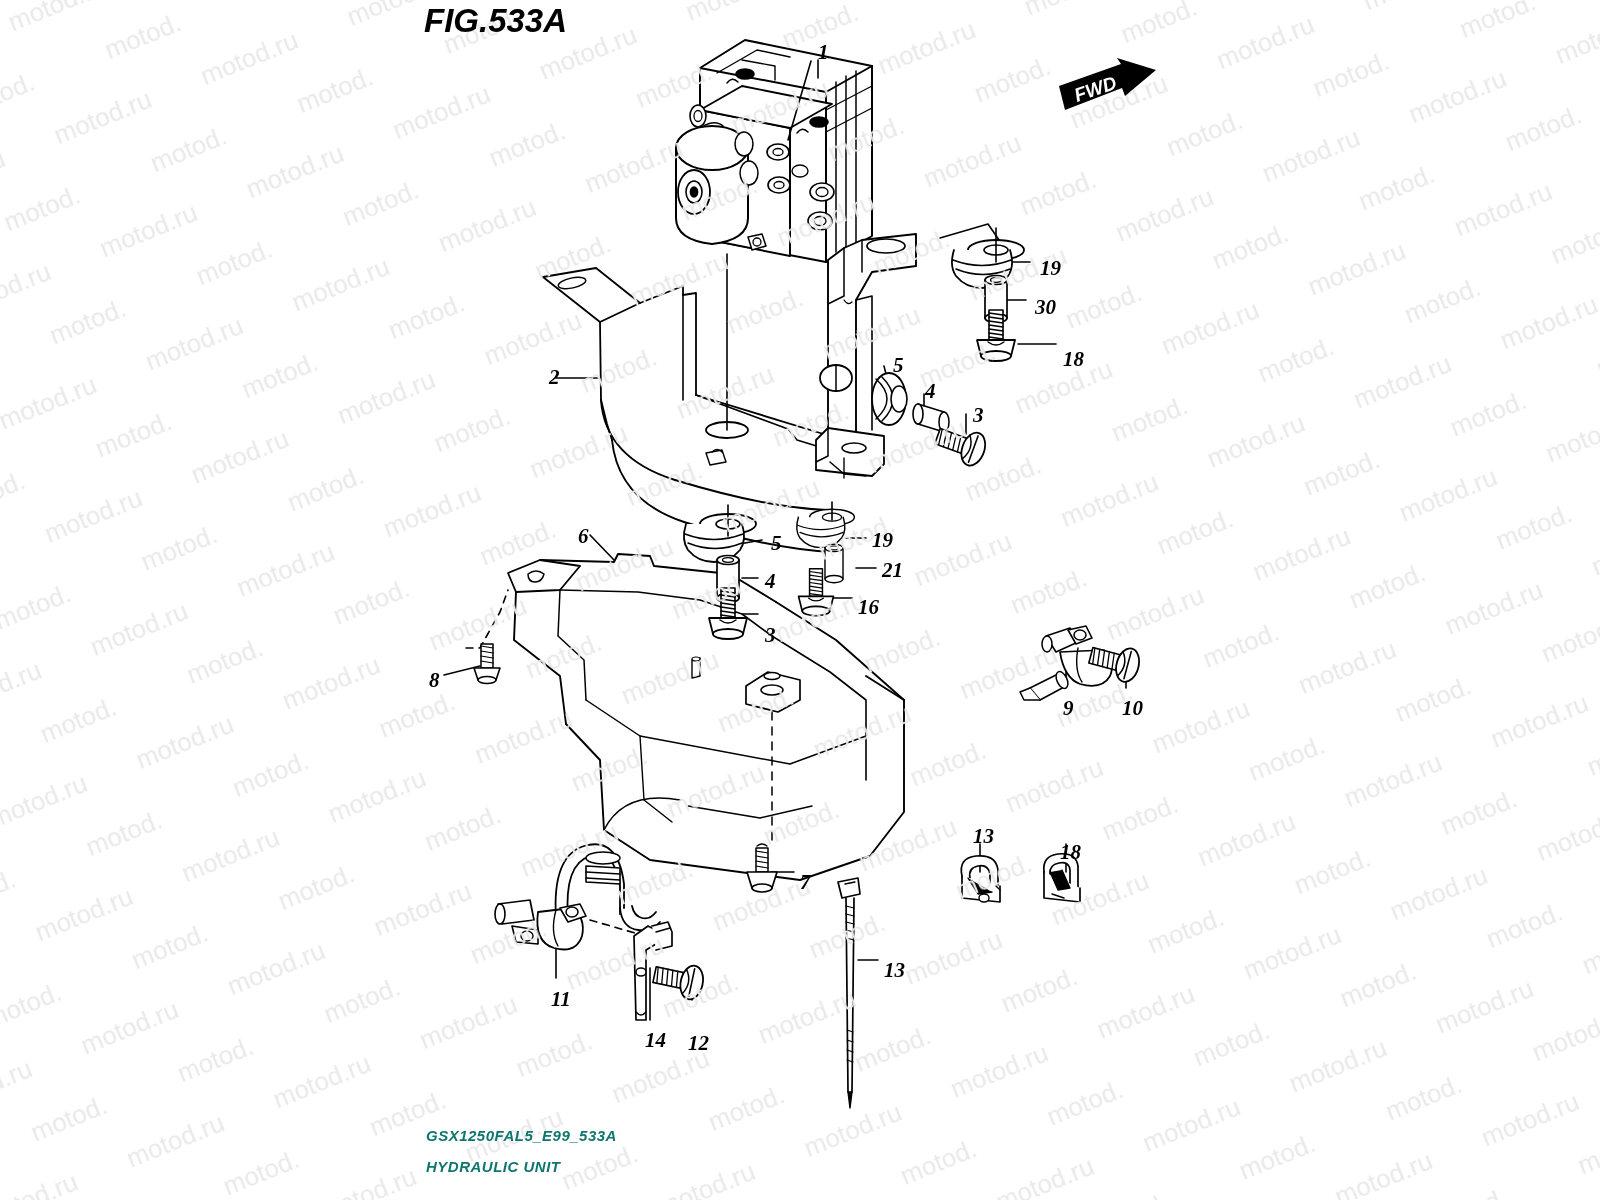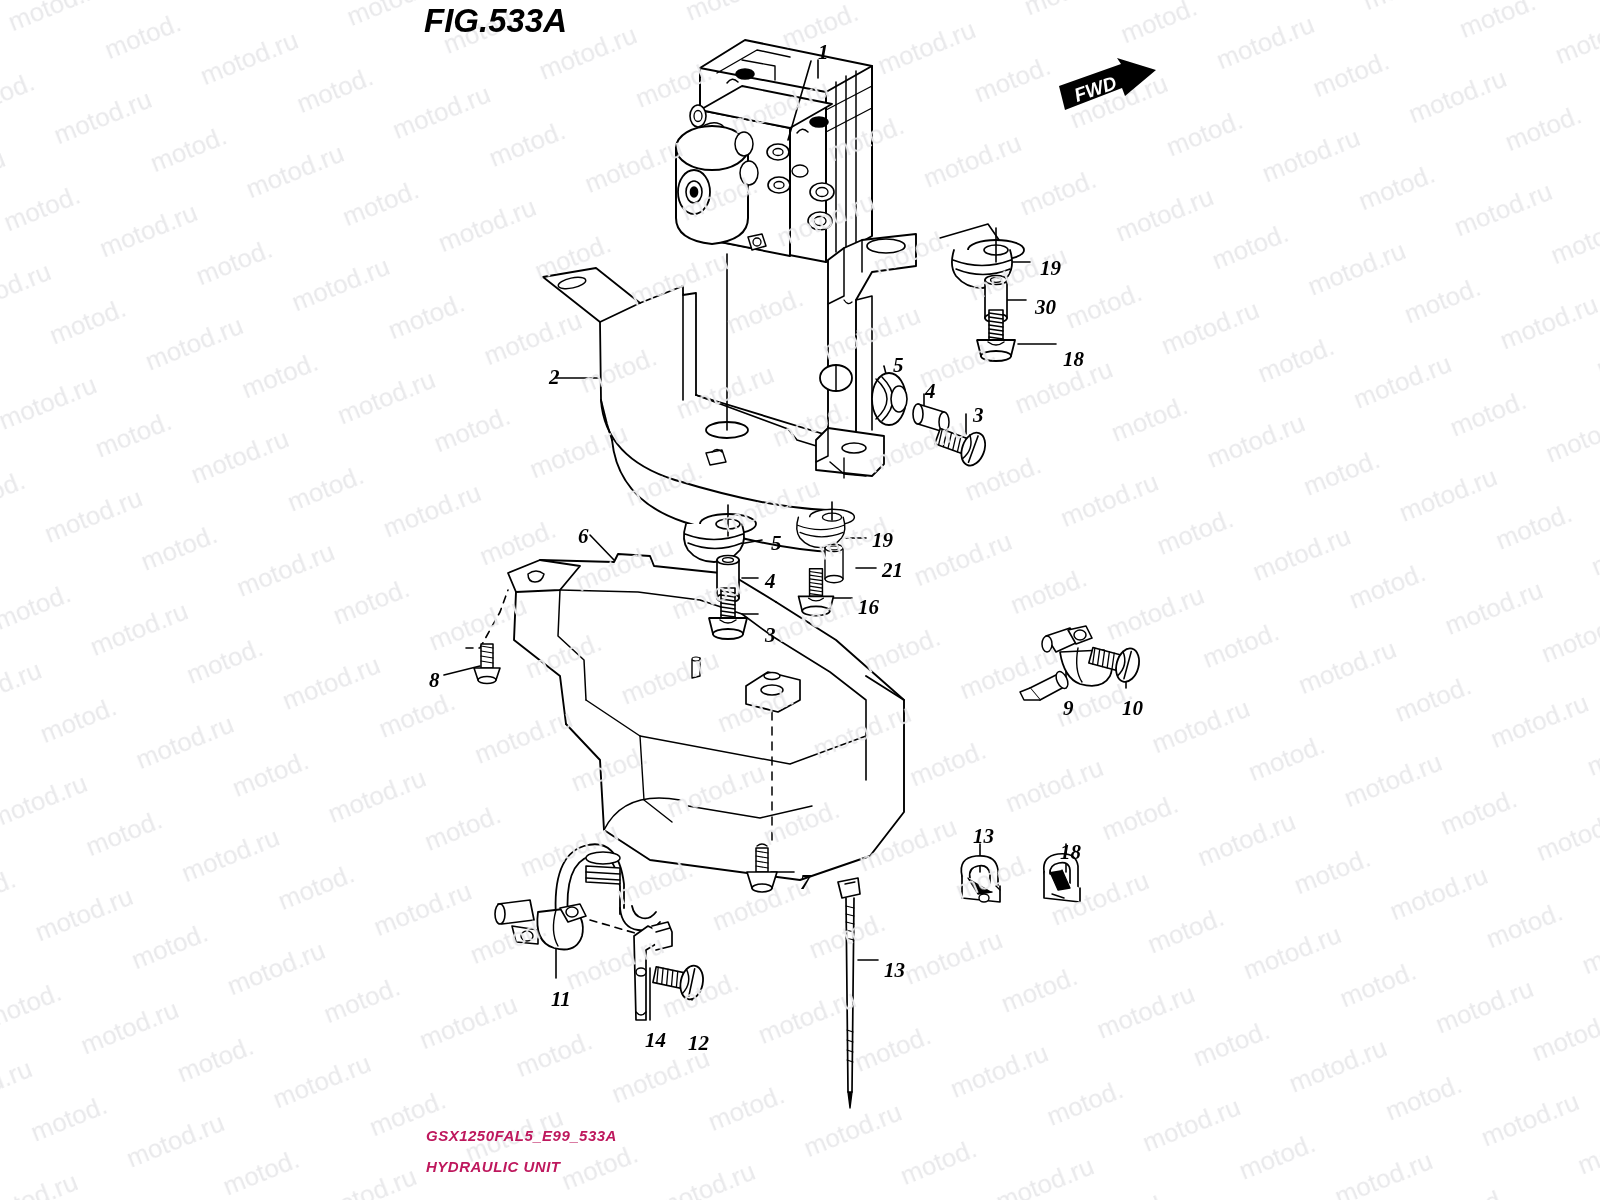--- a/index.html
+++ b/index.html
@@ -21,21 +21,21 @@
   .callout{position:absolute;font-family:"Liberation Serif",serif;
            font-style:italic;font-weight:bold;font-size:21px;color:#000;
            line-height:1;white-space:nowrap;}
 
   .fig-title{position:absolute;left:424px;top:2px;
              font-family:"Liberation Sans",sans-serif;
              font-style:italic;font-weight:bold;font-size:33px;
              letter-spacing:0px;color:#000;white-space:nowrap;}
 
   .footer-line{position:absolute;font-family:"Liberation Sans",sans-serif;
-               font-style:italic;font-weight:bold;font-size:15px;color:#be185d;
+               font-style:italic;font-weight:bold;font-size:15px;color:#0f766e;
                white-space:nowrap;}
   .footer-code{left:426px;top:1127px;letter-spacing:.5px;}
   .footer-cap{left:426px;top:1158px;letter-spacing:.5px;}
 
   .fwd-badge{position:absolute;left:1055px;top:58px;width:105px;height:62px;}
   .fwd-badge svg{display:block;}
 </style>
 </head>
 <body>
 

